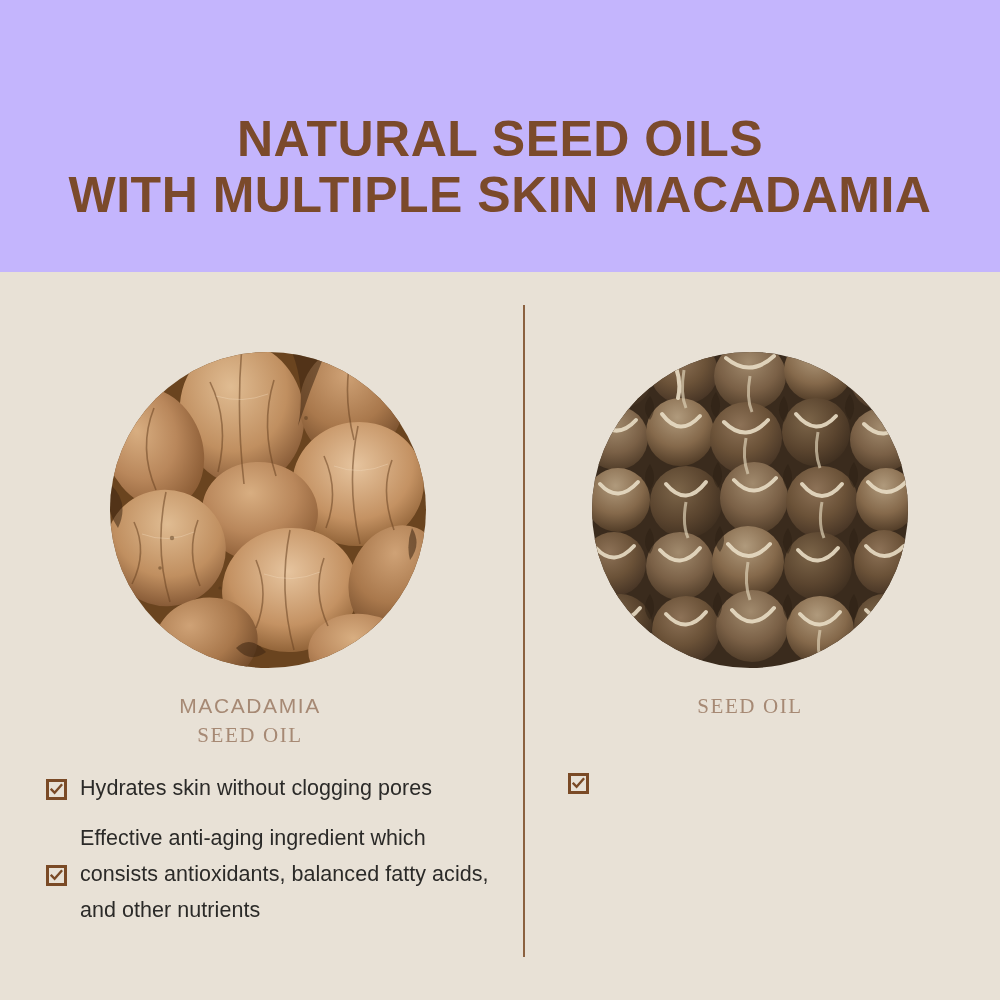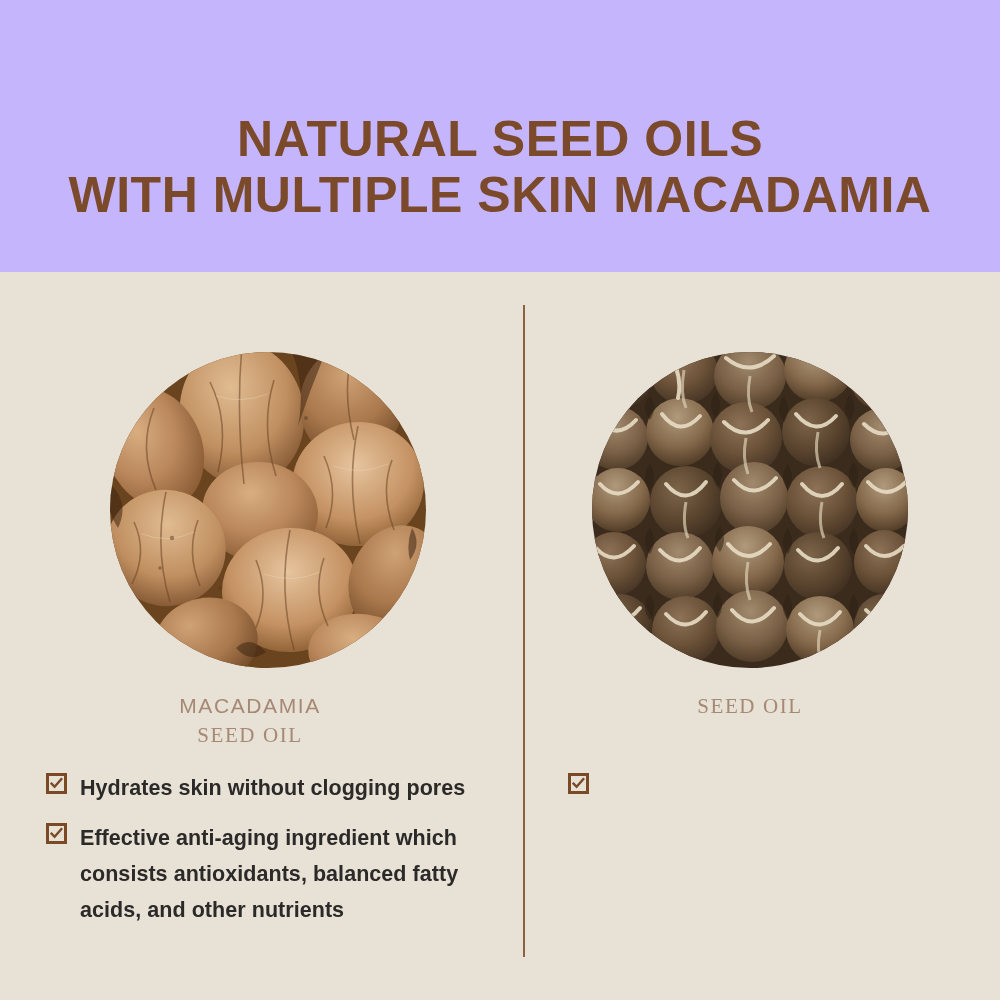--- a/index.html
+++ b/index.html
@@ -122,23 +122,22 @@
   .benefits {
     position: absolute;
     top: 478px;   
     width: 460px;
   }
   .col-left .benefits  { left: 46px; }
   .col-right .benefits { left: 68px; width: 420px; }
 
   .benefit {
     display: flex;
-    align-items: flex-start;
+    align-items: center;
     margin-bottom: 14px;
-    font-weight: bold;
   }
   .check-box {
     flex: 0 0 auto;
     width: 21px;
     height: 21px;
     border: 3px solid #7A4A26;
     box-sizing: border-box;
     margin-top: 3px;
     margin-right: 13px;
     position: relative;

